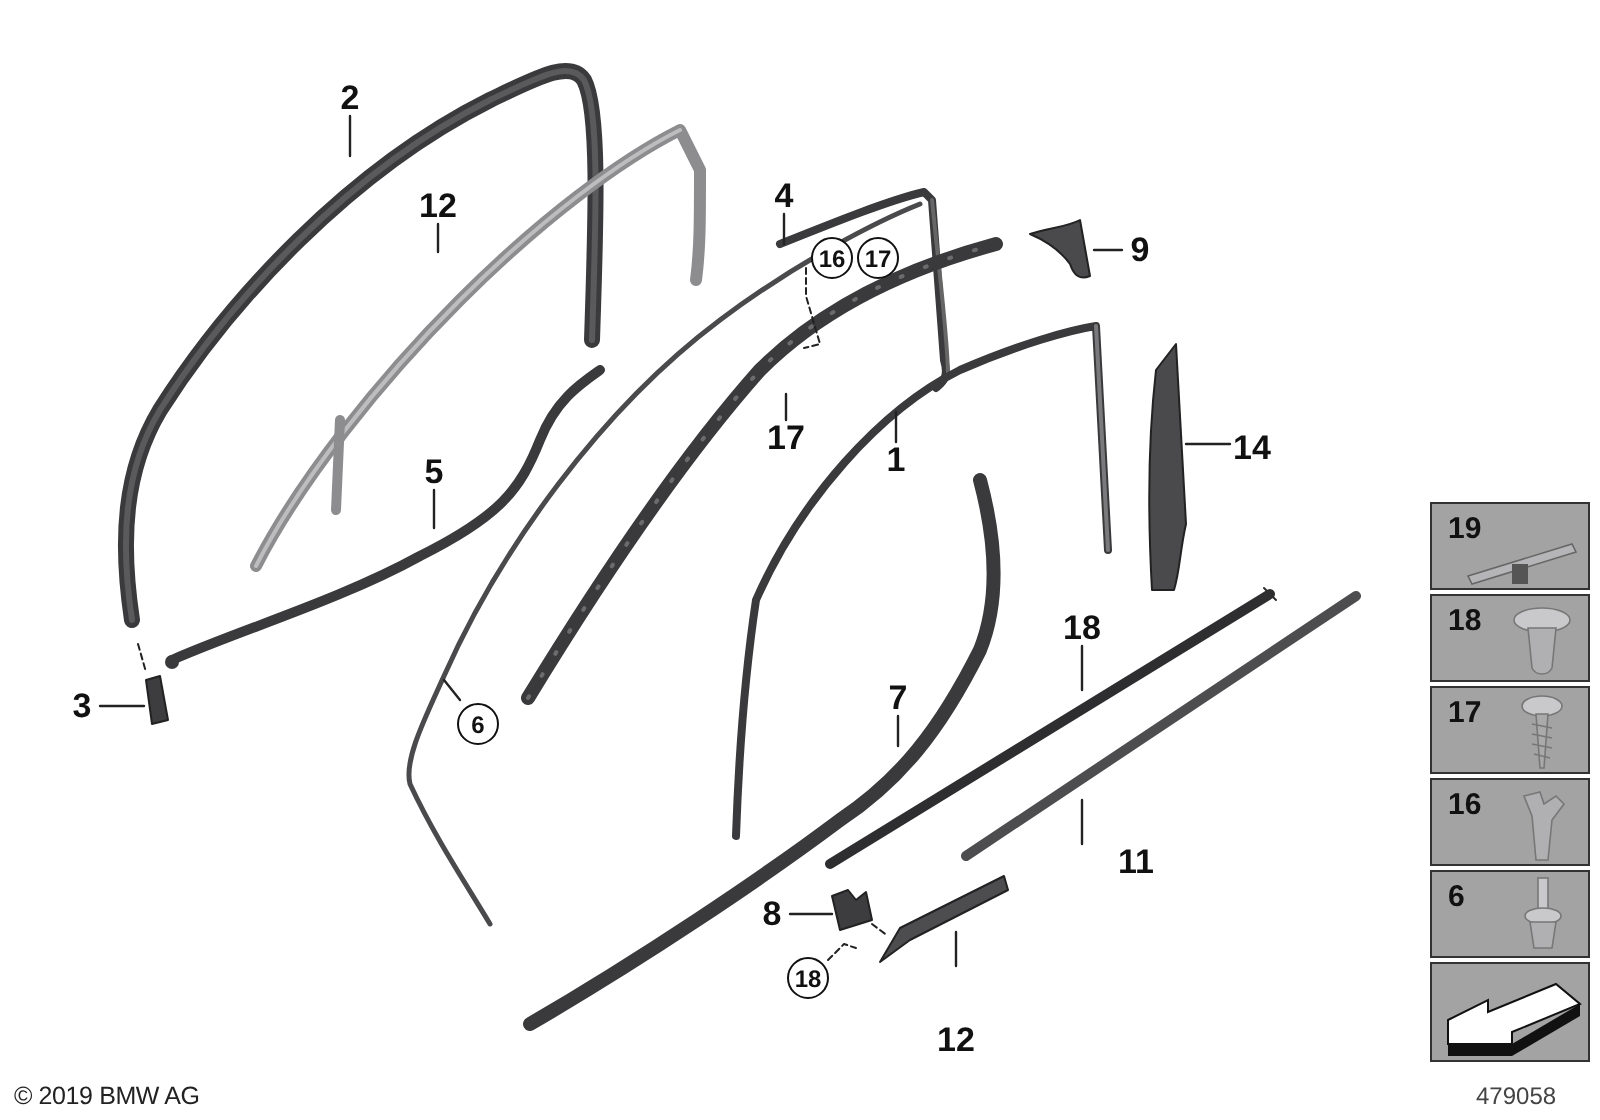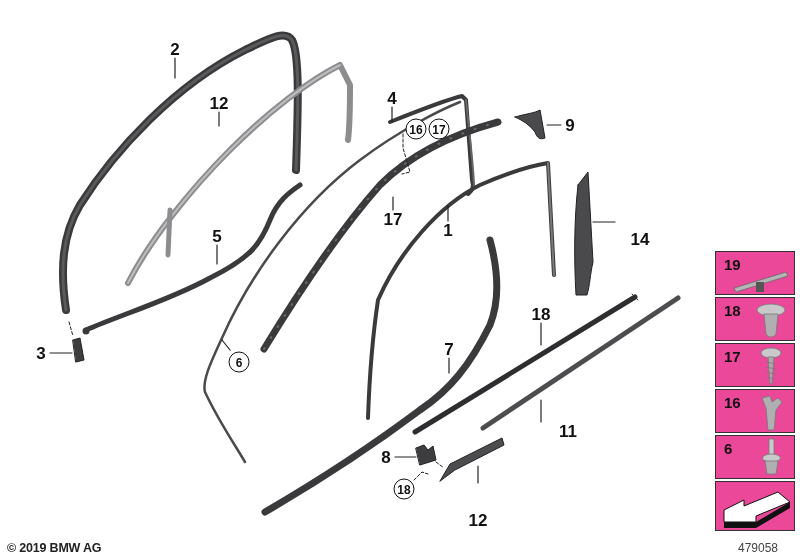--- a/index.html
+++ b/index.html
@@ -6,24 +6,24 @@
   body { width: 800px; height: 560px; position: relative; overflow: hidden;
          font-family: "Liberation Sans", sans-serif; }
   #diagram { position: absolute; left: 0; top: 0; width: 800px; height: 560px; }
   .callout { position: absolute; font-weight: bold; font-size: 17px; color: #111;
              line-height: 1; transform: translate(-50%, -50%); white-space: nowrap; cursor: pointer; }
   .circled { position: absolute; width: 19px; height: 19px; border: 1.3px solid #111; border-radius: 50%;
              font-size: 12px; font-weight: bold; color: #111; display: flex; align-items: center;
              justify-content: center; transform: translate(-50%, -50%); background: #fff; cursor: pointer; }
   .legend { position: absolute; left: 715px; top: 251px; width: 80px; }
   .legend-cell { position: absolute; left: 0; width: 80px; height: 44px; border: 1.3px solid #333;
-                 box-sizing: border-box; background: #ec4899; cursor: pointer; }
+                 box-sizing: border-box; background: #a3a3a3; cursor: pointer; }
   .legend-num { position: absolute; left: 8px; top: 4px; font-weight: bold; font-size: 15px; color: #111; }
   .legend-cell svg { position: absolute; left: 0; top: 0; }
-  .copyright { position: absolute; left: 7px; top: 541px; font-size: 12.5px; color: #222; font-weight: bold; letter-spacing: -0.2px; }
+  .copyright { position: absolute; left: 7px; top: 541px; font-size: 12.5px; color: #222; font-weight: normal; letter-spacing: -0.2px; }
   .diagram-id { position: absolute; left: 738px; top: 541px; font-size: 12px; color: #444; text-align: center; }
 </style>
 </head>
 <body>
 
 <svg id="diagram" viewBox="0 0 800 560" xmlns="http://www.w3.org/2000/svg">
   <g fill="none" stroke-linecap="round" stroke-linejoin="round">
 
     <path d="M66,310 C60,270 62,235 80,205 C115,150 175,85 245,50 C270,38 285,30 292,40 C300,55 298,110 296,170" stroke="#3a3a3c" stroke-width="8"></path>
     <path d="M66,310 C60,270 62,235 80,205 C115,150 175,85 245,50 C270,38 285,30 292,40 C300,55 298,110 296,170" stroke="#5a5a5d" stroke-width="3"></path>
@@ -96,21 +96,21 @@
     <div class="callout" style="left: 41px; top: 353px;">3</div>
     <div class="callout" style="left: 392px; top: 98px;">4</div>
     <div class="callout" style="left: 217px; top: 236px;">5</div>
     <div class="callout" style="left: 449px; top: 349px;">7</div>
     <div class="callout" style="left: 386px; top: 457px;">8</div>
     <div class="callout" style="left: 570px; top: 125px;">9</div>
     <div class="callout" style="left: 541px; top: 314px;">18</div>
     <div class="callout" style="left: 568px; top: 431px; text-align: right;">11</div>
     <div class="callout" style="left: 478px; top: 492px; margin-top: 28px;">12</div>
     <div class="callout" style="left: 393px; top: 219px;">17</div>
-    <div class="callout" style="left: 626px; top: 239px; margin-left: 14px;">14</div>
+    <div class="callout" style="left: 626px; top: 224px;">14</div>
     <div class="callout" style="left: 219px; top: 103px;">12</div>
     <div class="circled" style="left: 416px; top: 129px;">16</div>
     <div class="circled" style="left: 439px; top: 129px;">17</div>
     <div class="circled" style="left: 239px; top: 362px;">6</div>
     <div class="circled" style="left: 404px; top: 489px;">18</div>
   </div>
 
 <div class="legend">
   <div class="legend-cell" style="top:0">
     <span class="legend-num">19</span>

